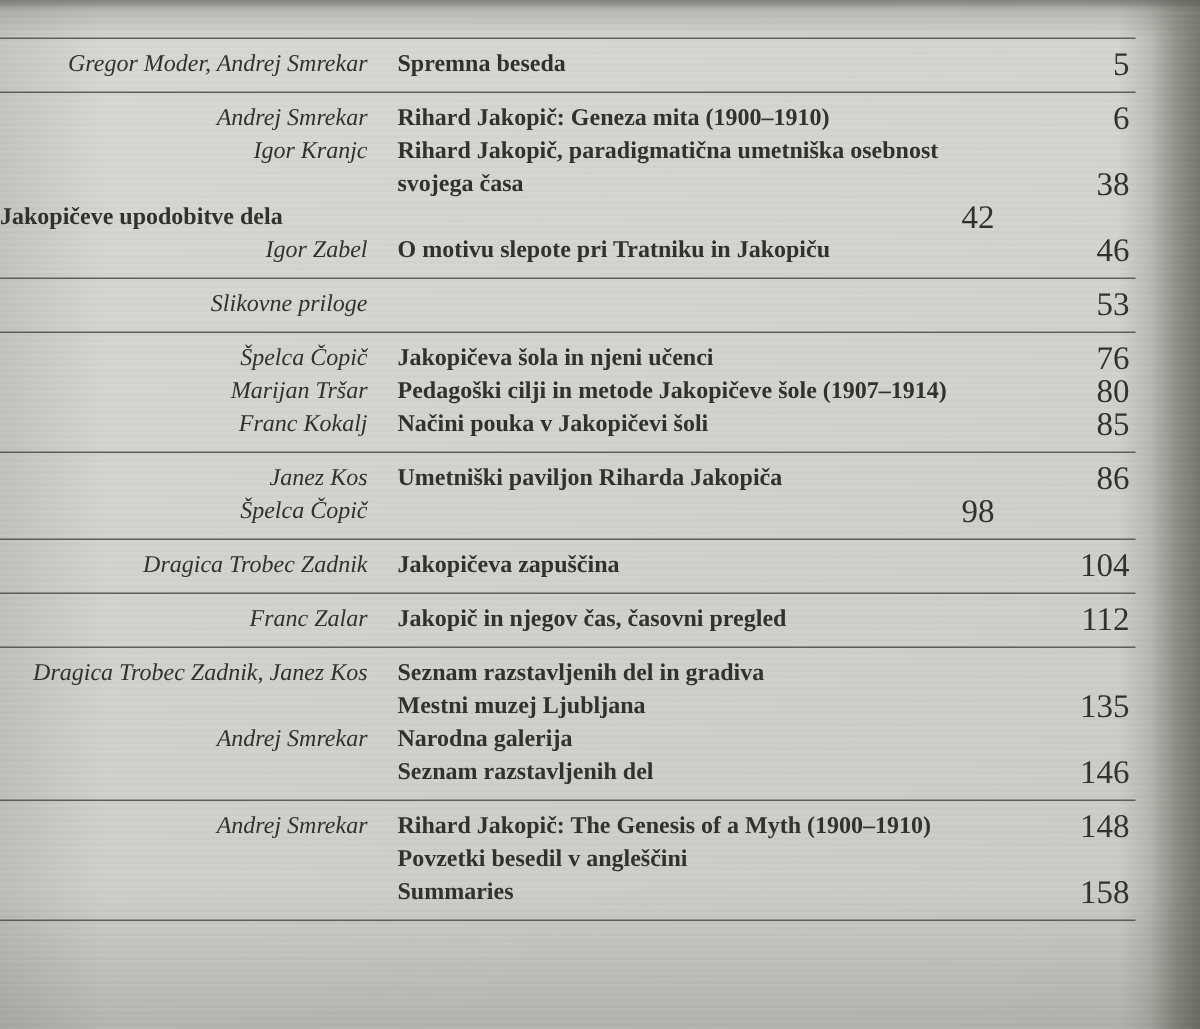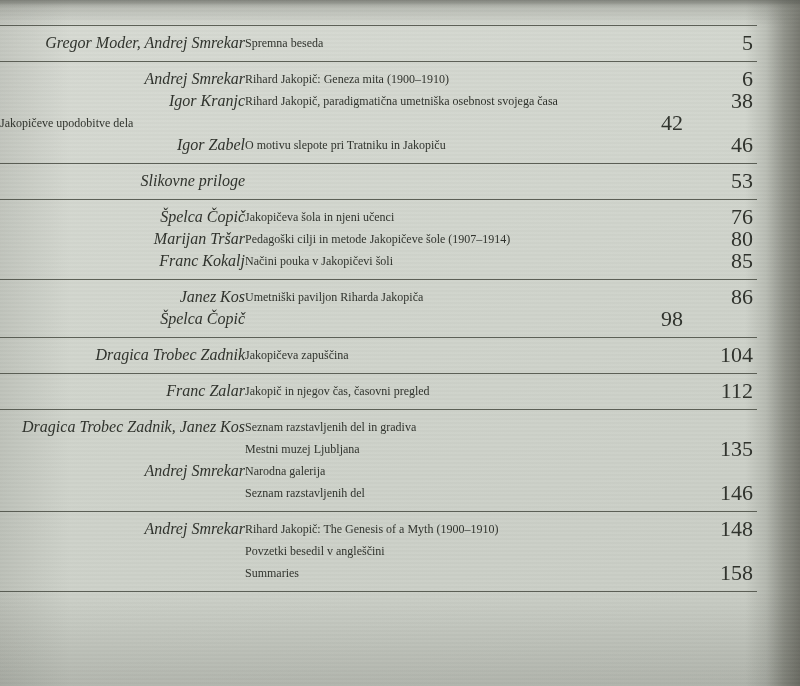--- a/index.html
+++ b/index.html
@@ -28,33 +28,34 @@
     border-bottom: 1px solid rgba(72,75,66,0.85);
   }
   .toc-section {
     border-top: 1px solid rgba(72,75,66,0.85);
     padding: 6px 0 7px 0;
     margin: 0;
   }
   .toc-row {
     display: grid;
     grid-template-columns: 245px 1fr 70px;
-    column-gap: 0;
+    column-gap: 20px;
     align-items: start;
   }
   .author {
     font-style: italic;
     font-size: 16px;
     line-height: 22px;
     text-align: right;
     white-space: nowrap;
   }
   .title {
-    font-size: 12px;
+    font-size: 16px;
     line-height: 22px;
+    font-weight: bold;
   }
   .title .line { display: block; }
   .pagenum {
     align-self: end;
     font-size: 22px;
     line-height: 22px;
     text-align: right;
     padding-right: 4px;
     white-space: nowrap;
   }

